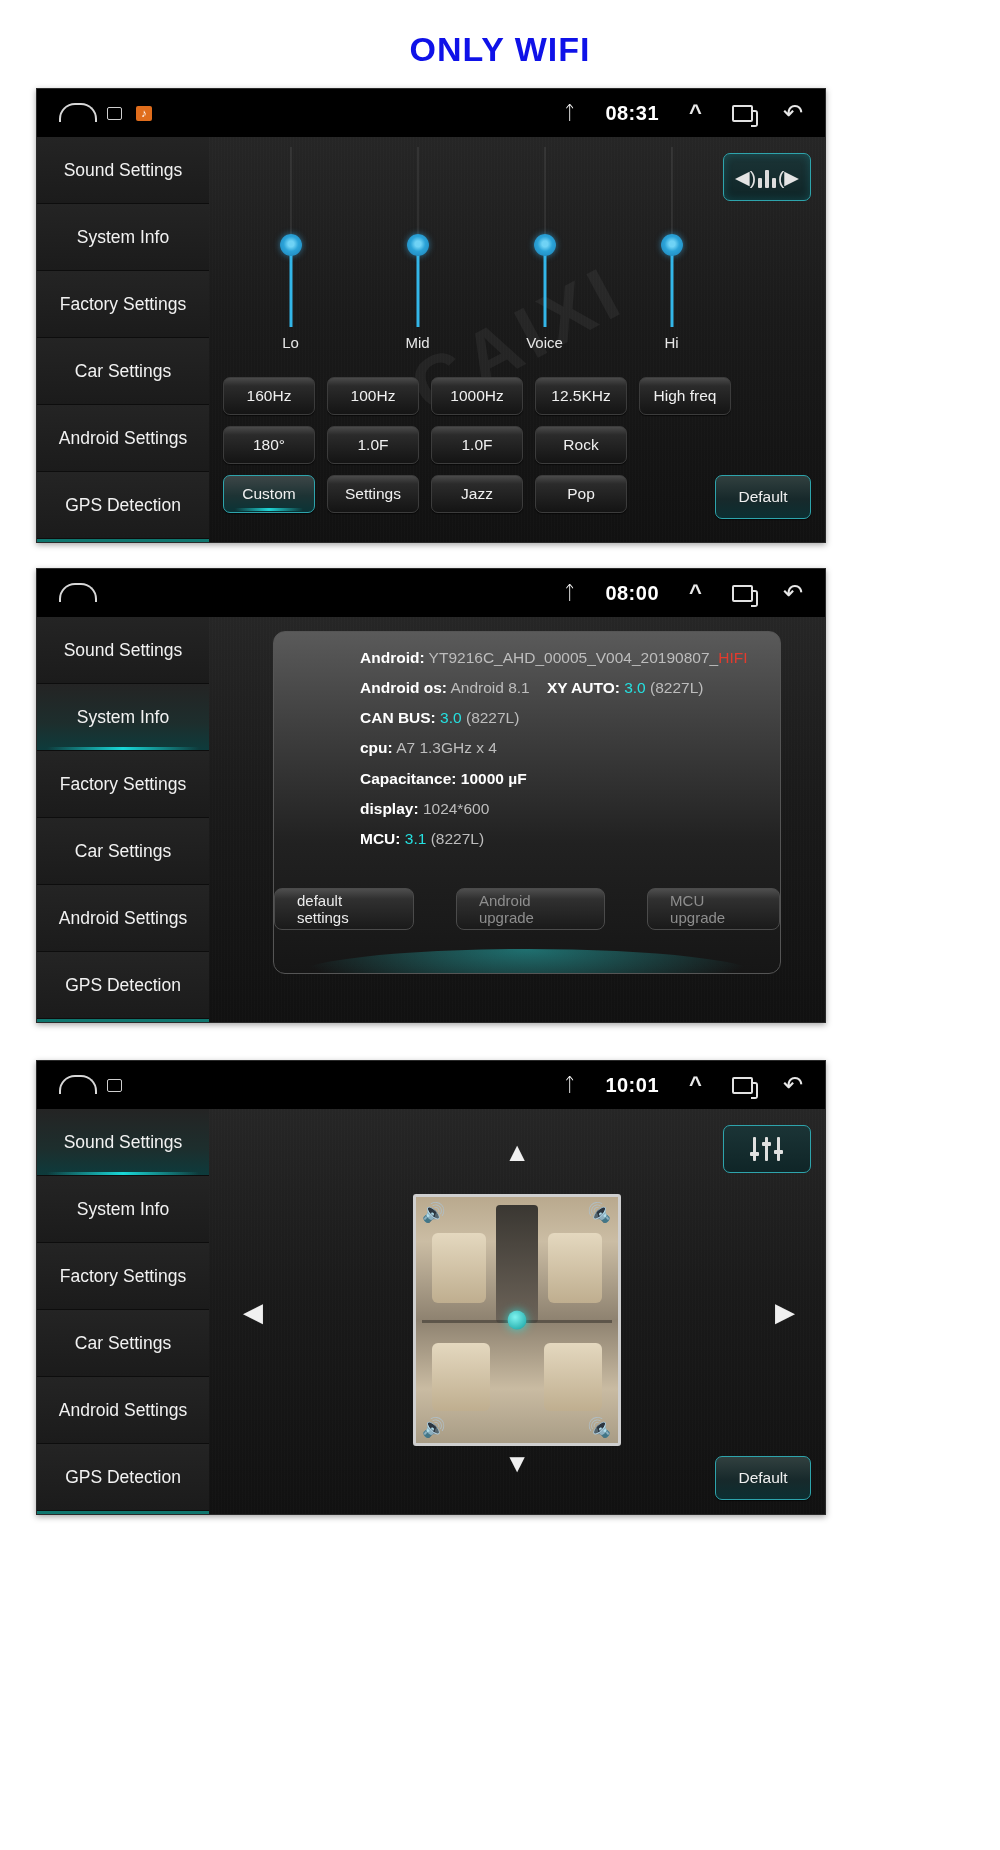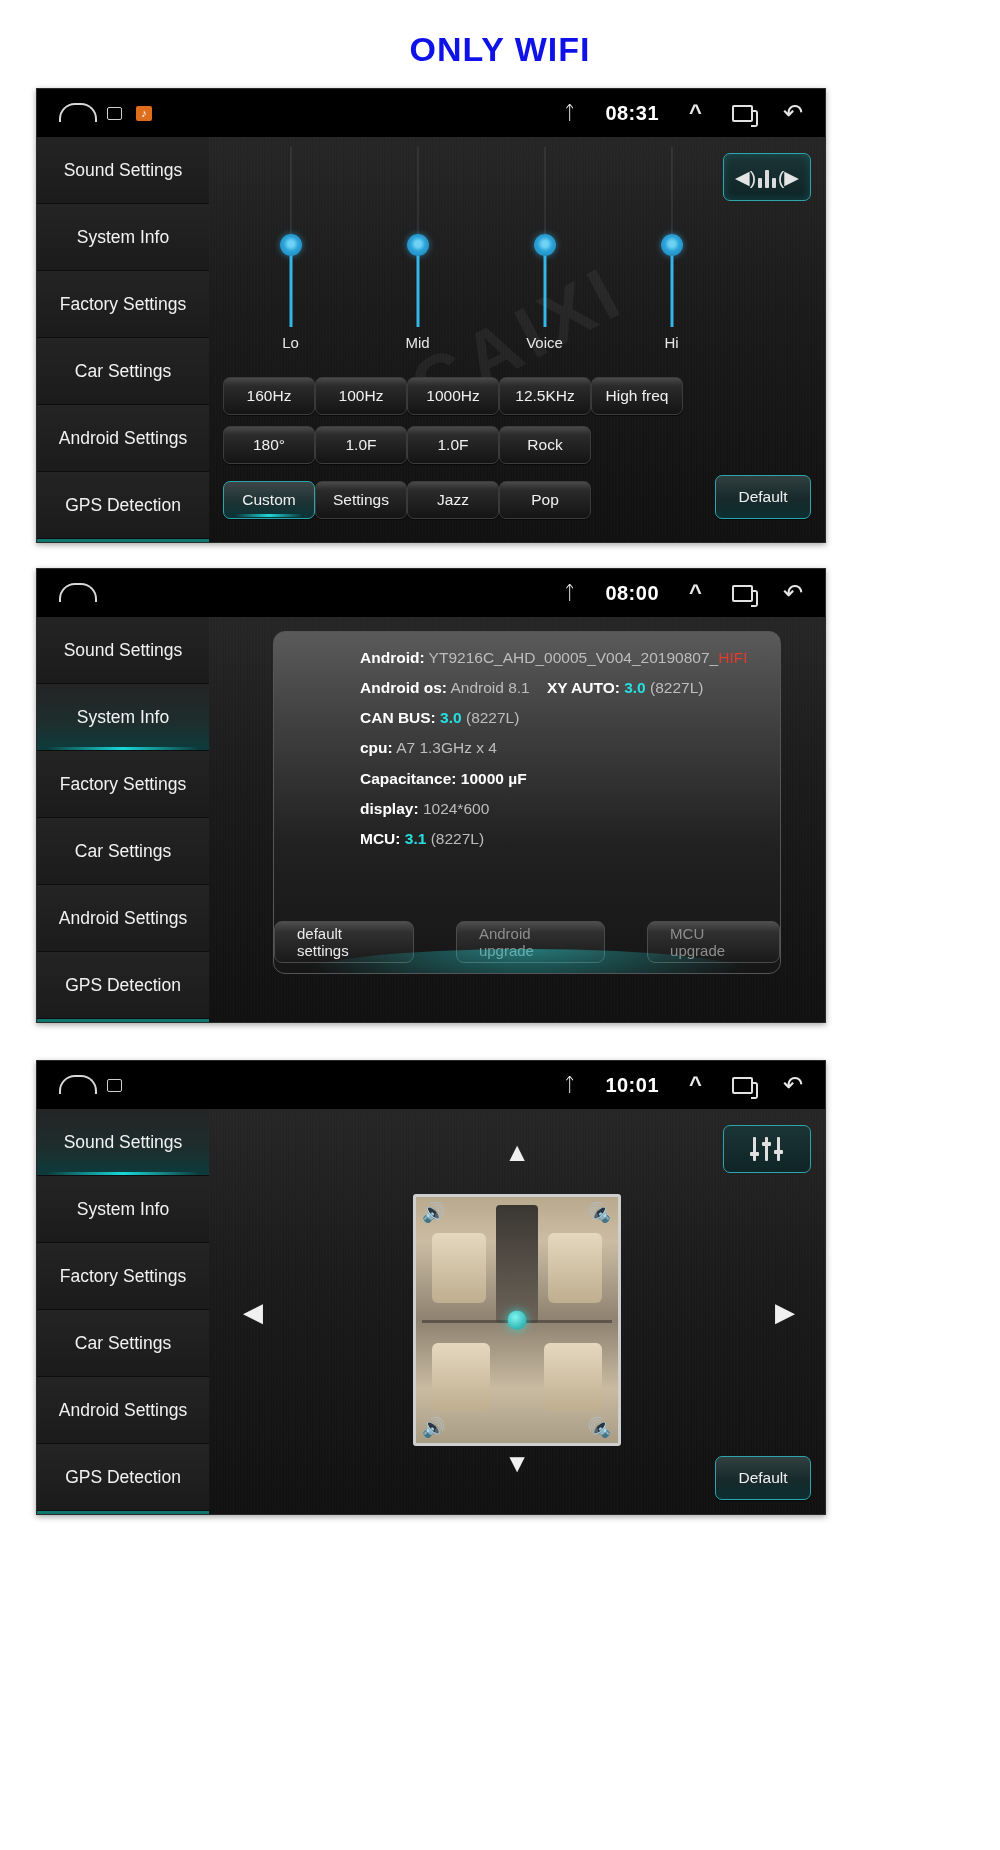--- a/index.html
+++ b/index.html
@@ -132,21 +132,21 @@
     background:linear-gradient(180deg,#1b3436 0%,#0f2527 100%);
     display:flex;align-items:center;justify-content:center;
     box-shadow:0 0 8px rgba(30,180,190,.25) inset;
   }
   .bars-ic{ display:flex; align-items:flex-end; gap:3px; height:22px; }
   .bars-ic i{ display:block;width:4px;background:#dcdcdc;border-radius:1px; }
   .spk-ic{ font-size:19px;color:#e4e4e4;margin:0 2px; }
 
   
   .btn-rows{ position:absolute; left:14px; right:14px; bottom:12px; }
-  .brow{ display:flex; margin-bottom:11px; align-items:flex-end; }
+  .brow{ display:flex; gap:12px; margin-bottom:11px; align-items:flex-start; }
   .gbtn{
     height:38px; min-width:92px; padding:0 13px;
     border-radius:7px; border:1px solid #3c3c3c;
     background:linear-gradient(180deg,#4a4a4a 0%,#2b2b2b 22%,#141414 100%);
     color:#f0f0f0; font-size:15.5px;
     display:flex;align-items:center;justify-content:center;
     box-shadow:0 1px 1px rgba(0,0,0,.6);
   }
   .gbtn.sel{
     border:1px solid #2ea4ac;
@@ -171,26 +171,26 @@
     border:1px solid #555; padding:16px 0 0 0; overflow:hidden;
   }
   .info-card:after{
     content:"";position:absolute;left:4%;right:4%;bottom:-30px;height:54px;
     border-radius:50%;
     background:radial-gradient(ellipse at 50% 0,rgba(40,220,220,.45) 0%,rgba(40,220,220,0) 70%);
   }
   .irow{ font-size:15.5px; margin:0 0 10px 0; padding-left:86px; line-height:1.3; white-space:nowrap;}
   .k{ color:#ffffff; font-weight:bold; }
   .v{ color:#bdbdbd; }
-  .vc{ color:#25e0e0; font-weight:bold; }
+  .vc{ color:#25e0e0; font-weight:normal; }
   .vr{ color:#e23b2e; }
   .vw{ color:#ffffff; font-weight:bold; }
   .info-btns{
-    position:absolute; left:0; right:0; bottom:10px;
-    display:flex; justify-content:flex-start; gap:42px;
+    position:absolute; left:0; right:0; bottom:43px;
+    display:flex; justify-content:flex-end; gap:42px;
   }
   .ibtn{
     height:42px;padding:0 22px;border-radius:8px;border:1px solid #4b4b4b;
     background:linear-gradient(180deg,#4e4e4e 0%,#303030 25%,#1a1a1a 100%);
     color:#ececec;font-size:15px;display:flex;align-items:center;justify-content:center;
   }
   .ibtn.dim{ color:#8e8e8e; }
 
   
   .carwrap{

